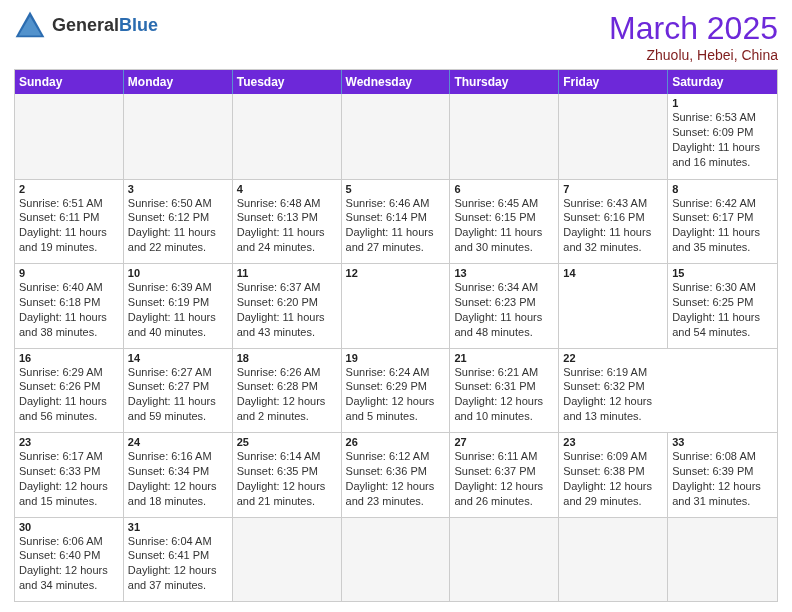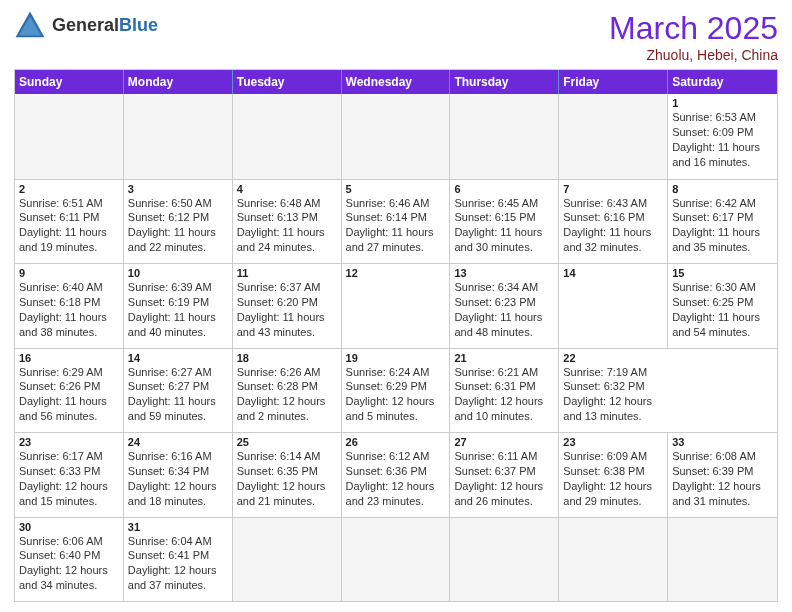--- a/index.html
+++ b/index.html
@@ -283,21 +283,21 @@
           </div>
           <div class="cal-cell">
             <span class="day-num">21</span>
             <div class="day-info">Sunrise: 6:21 AM
 Sunset: 6:31 PM
 Daylight: 12 hours
 and 10 minutes.</div>
           </div>
           <div class="cal-cell">
             <span class="day-num">22</span>
-            <div class="day-info">Sunrise: 7:19 AM
+            <div class="day-info">Sunrise: 6:19 AM
 Sunset: 6:32 PM
 Daylight: 12 hours
 and 13 minutes.</div>
           </div>
         </div>
         <div class="cal-row">
           <div class="cal-cell">
             <span class="day-num">23</span>
             <div class="day-info">Sunrise: 6:17 AM
 Sunset: 6:33 PM

